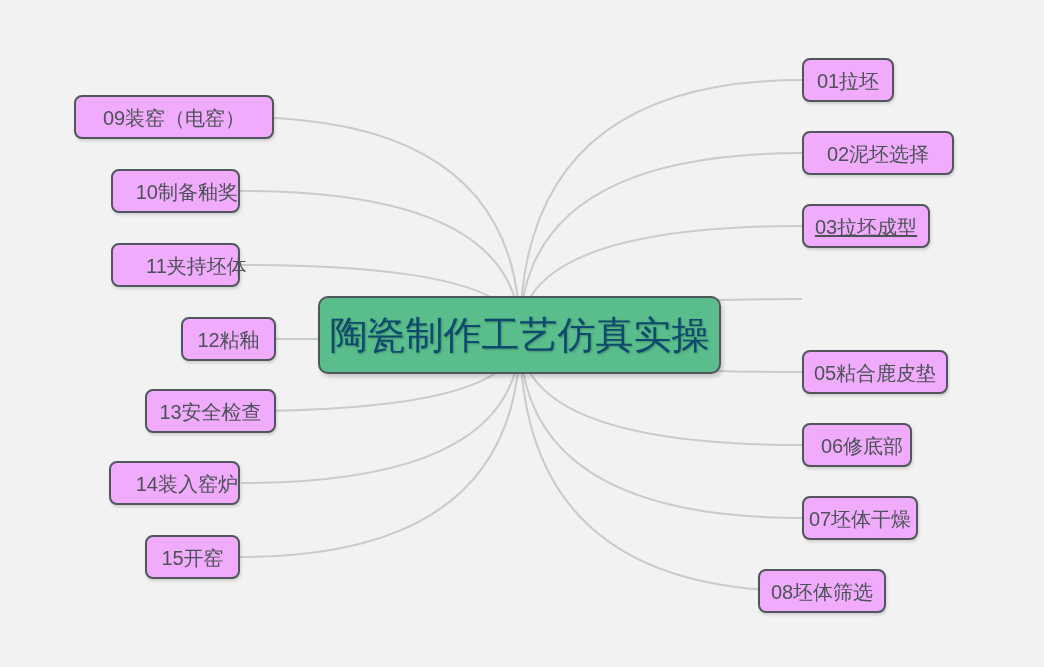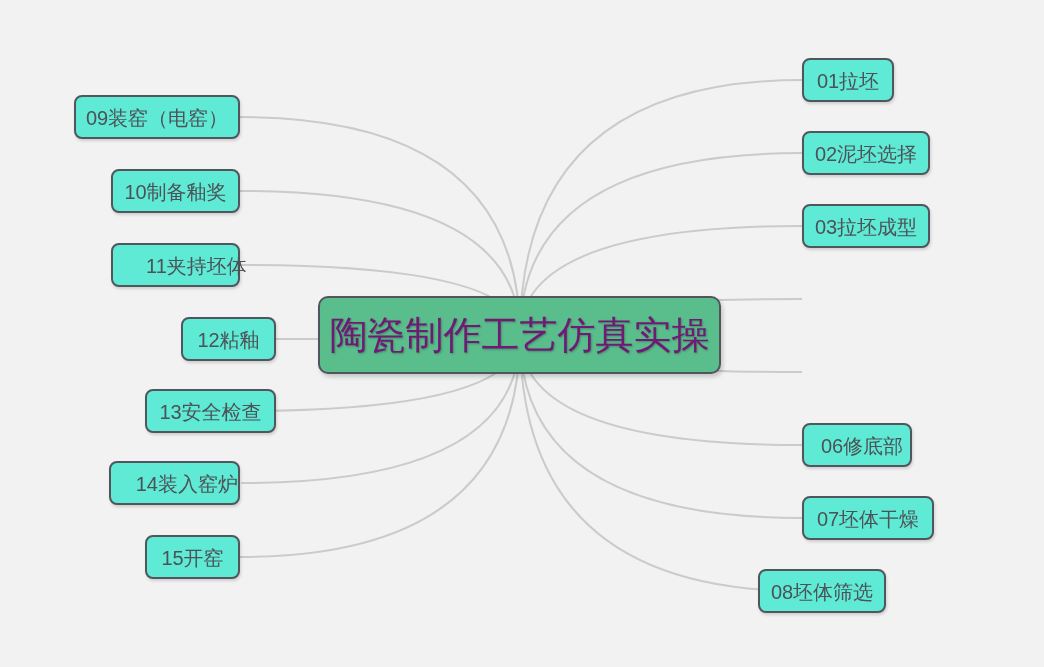--- a/index.html
+++ b/index.html
@@ -27,21 +27,21 @@
   .connector-svg path {
     fill: none;
     stroke: #cbcbcb;
     stroke-width: 2;
   }
   .node {
     position: absolute;
     height: 44px;
     line-height: 42px;
     box-sizing: border-box;
-    background: #5eead4;
+    background: #f0abfc;
     border: 2px solid #50565c;
     border-radius: 8px;
     color: #4c5257;
     font-size: 20px;
     text-align: center;
     white-space: nowrap;
     box-shadow: 1px 2px 3px rgba(0,0,0,0.15);
     cursor: pointer;
   }
   .node.left-col {  }
@@ -49,21 +49,21 @@
     position: absolute;
     left: 318px;
     top: 296px;
     width: 403px;
     height: 78px;
     line-height: 74px;
     box-sizing: border-box;
     background: #5abd8c;
     border: 2px solid #50565c;
     border-radius: 10px;
-    color: #701a75;
+    color: #0c4a6e;
     font-size: 38px;
     text-align: center;
     white-space: nowrap;
     text-shadow: 1px 1px 2px rgba(0,0,0,0.25);
     box-shadow: 2px 3px 4px rgba(0,0,0,0.18);
     cursor: pointer;
   }
 </style>
 </head>
 <body>
@@ -85,28 +85,29 @@
     <path d="M 520 335 Q 520 226 802 226"></path>
     <path d="M 520 335 Q 520 299 802 299"></path>
     <path d="M 520 335 Q 520 372 802 372"></path>
     <path d="M 520 335 Q 520 445 802 445"></path>
     <path d="M 520 335 Q 520 518 802 518"></path>
     <path d="M 520 335 Q 520 591 802 591"></path>
   </svg>
 
   <div class="center-node">陶瓷制作工艺仿真实操</div>
 
-  <div class="node left-col" style="left:74px;  top:95px;  width:166px;text-align:center;">09装窑（电窑）</div>
-  <div class="node left-col" style="left:111px; top:169px; width:129px;">10制备釉奖</div>
+  <div class="node left-col" style="left:74px;  top:95px;  width:200px;text-align:center;">09装窑（电窑）</div>
+  <div class="node left-col" style="left:111px; top:169px; width:129px;text-align:right;">10制备釉奖</div>
   <div class="node left-col" style="left:111px; top:243px; width:129px;padding-left:33px;">11夹持坯体</div>
   <div class="node left-col" style="left:145px; top:317px; width:95px;margin-left:36px;">12粘釉</div>
   <div class="node left-col" style="left:109px; top:389px; width:131px;margin-left:36px;">13安全检查</div>
   <div class="node left-col" style="left:109px; top:461px; width:131px;text-align:right;">14装入窑炉</div>
   <div class="node left-col" style="left:145px; top:535px; width:95px;">15开窑</div>
 
   <div class="node right-col" style="left:802px; top:58px;  width:92px;">01拉坯</div>
-  <div class="node right-col" style="left:802px; top:131px; width:128px;">02泥坯选择</div>
-  <div class="node right-col" style="left:802px; top:204px; width:128px;">03拉坯成型</div>
+  <div class="node right-col" style="left:802px; top:131px; width:152px;">02泥坯选择</div>
+  <div class="node right-col" style="left:802px; top:204px; width:128px;text-decoration:underline;">03拉坯成型</div>
+  <div class="node right-col" style="left:802px; top:350px; width:146px;">05粘合鹿皮垫</div>
   <div class="node right-col" style="left:802px; top:423px; width:110px;padding-left:10px;">06修底部</div>
-  <div class="node right-col" style="left:802px; top:496px; width:132px;">07坯体干燥</div>
+  <div class="node right-col" style="left:802px; top:496px; width:116px;">07坯体干燥</div>
   <div class="node right-col" style="left:758px; top:569px; width:128px;">08坯体筛选</div>
 
 </div>
 
 </body></html>

